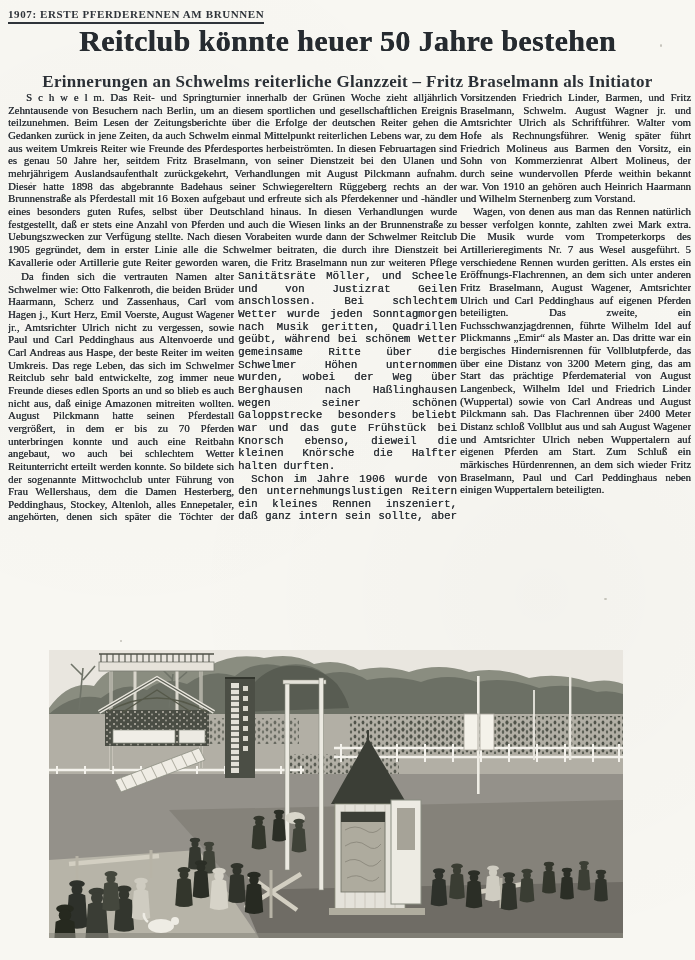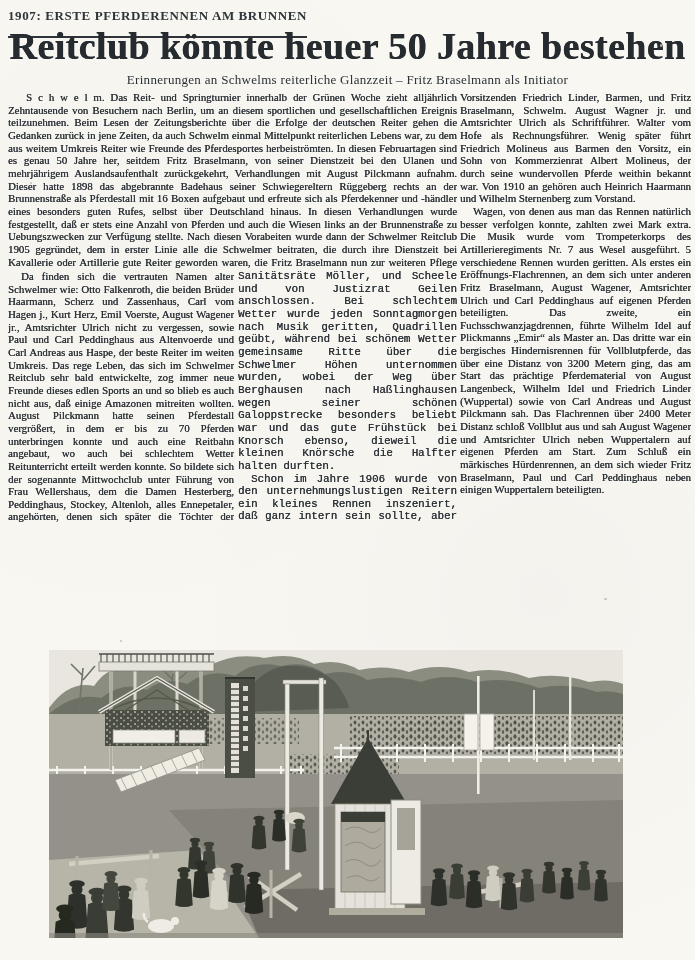--- a/index.html
+++ b/index.html
@@ -11,35 +11,35 @@
       radial-gradient(circle at 18% 28%, rgba(0,0,0,0.015), transparent 42%),
       radial-gradient(circle at 78% 62%, rgba(0,0,0,0.02), transparent 46%),
       #f8f7f2;
     overflow:hidden;
     font-family:"Liberation Serif", serif;
     color:#2f343a;
   }
   .kicker{
     position:absolute;left:8px;top:8px;
     display:inline-block;
-    font-size:13px;font-weight:bold;letter-spacing:0.6px;
-    border-bottom:2px solid #2f343a;padding-bottom:12px;
+    font-size:11px;font-weight:bold;letter-spacing:0.6px;
+    border-bottom:2px solid #2f343a;padding-bottom:2px;
     white-space:nowrap;
   }
   .headline{
     position:absolute;left:0;top:24px;width:695px;margin:0;
     text-align:center;
-    font-size:38px;font-weight:bold;letter-spacing:0.4px;
+    font-size:30px;font-weight:bold;letter-spacing:0.4px;
     color:#262b30;
     text-shadow:0.4px 0 0 currentColor;
   }
   .subhead{
     position:absolute;left:0;top:72px;width:695px;margin:0;
     text-align:center;
-    font-size:13px;font-weight:normal;letter-spacing:0.3px;
+    font-size:17px;font-weight:bold;letter-spacing:0.3px;
     color:#2b3036;
   }
   .bodytext{
     font-size:10.8px;line-height:12.65px;
     text-align:justify;
     hyphens:auto;-webkit-hyphens:auto;
     text-shadow:0.25px 0 0 currentColor;
   }
   .bodytext p{margin:0;}
   .intro{position:absolute;left:8px;top:91px;width:449px;height:179px;overflow:hidden;}

